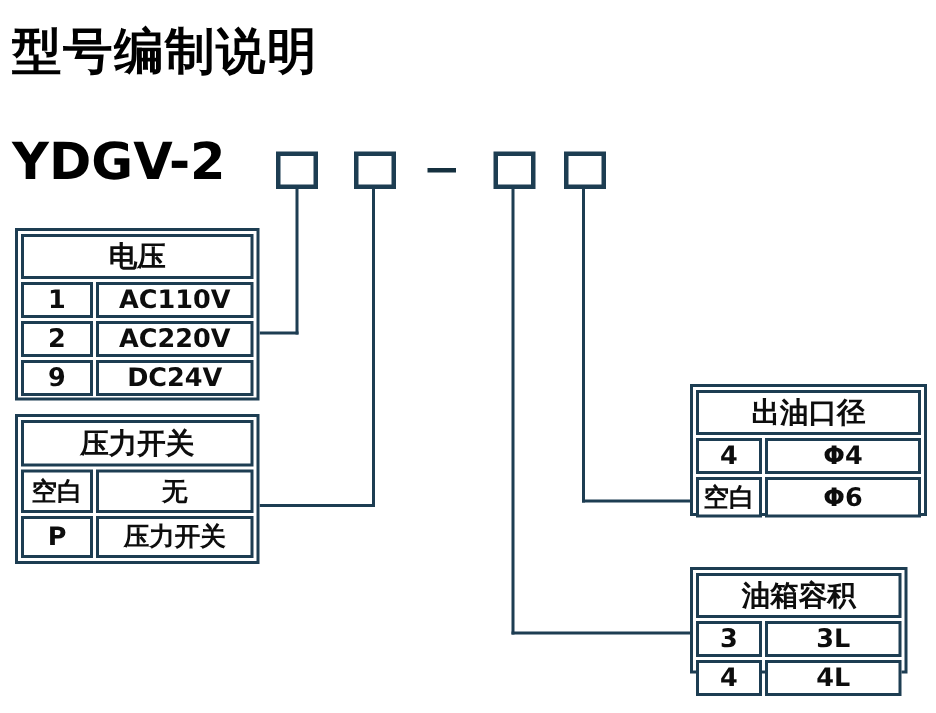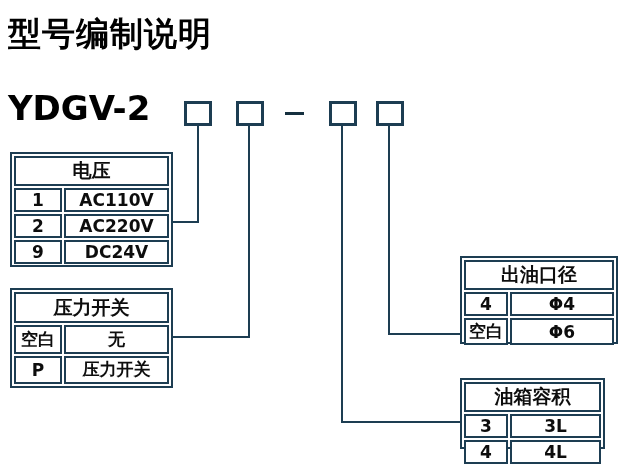--- a/index.html
+++ b/index.html
@@ -107,21 +107,21 @@
         <td>AC220V</td>
       </tr>
       <tr>
         <td>9</td>
         <td>DC24V</td>
       </tr>
     </tbody>
       </table>
   </div>
 
-  <div class="dtable" style="left:10px;top:288px;width:163px;height:100px;">
+  <div class="dtable" style="left:10px;top:276px;width:163px;height:100px;">
     <table>
       <colgroup>
           <col style="width:48px">
           <col>
         </colgroup>
       <tbody>
           <tr>
             <th colspan="2">压力开关</th>
           </tr>
       <tr>

